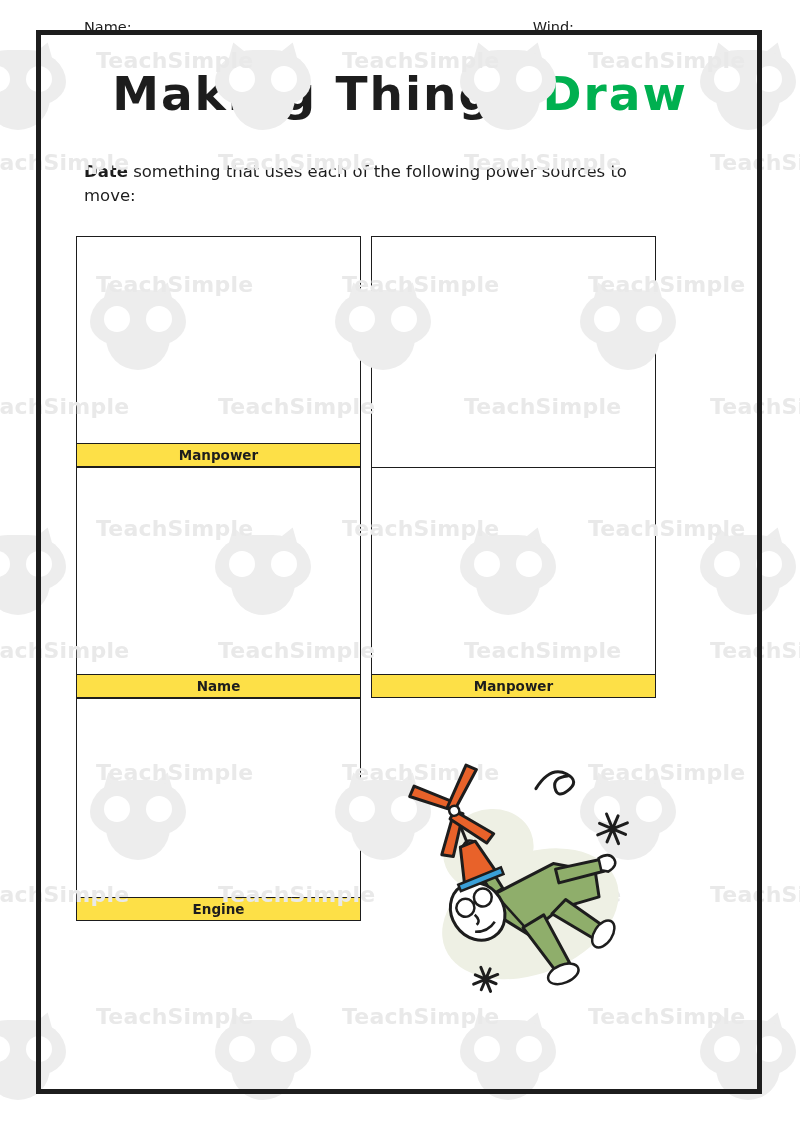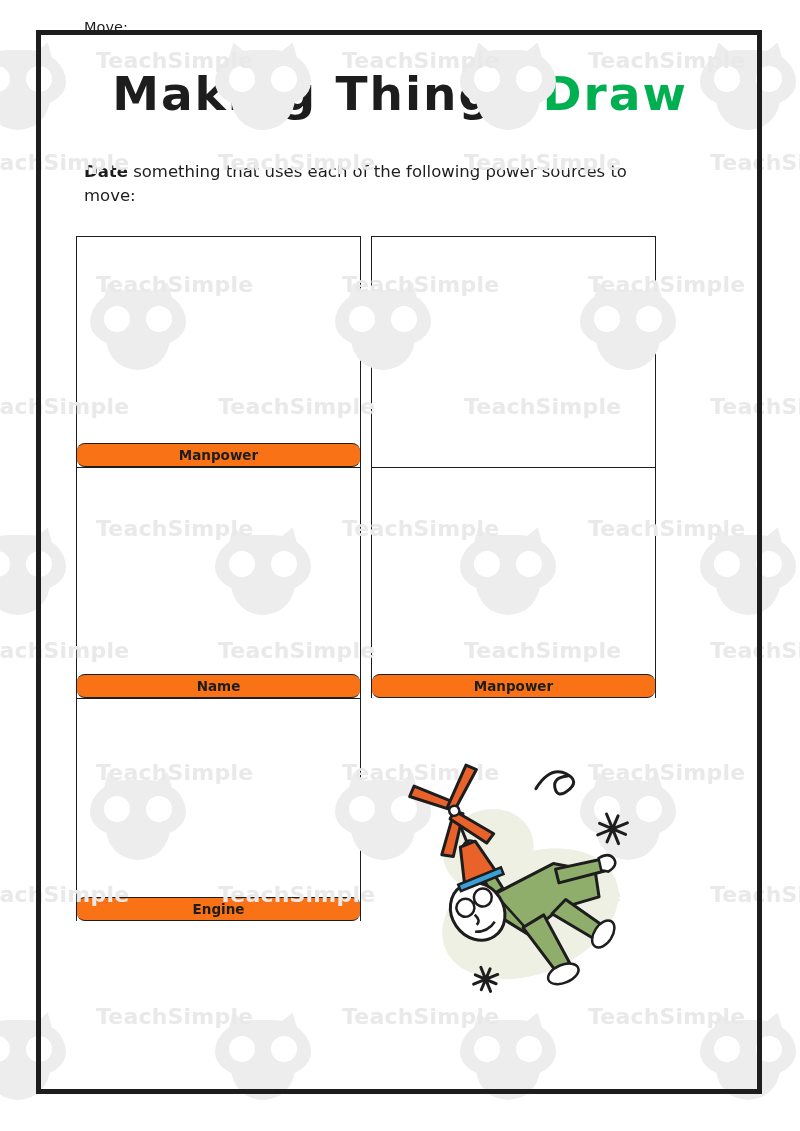--- a/index.html
+++ b/index.html
@@ -162,24 +162,23 @@
     background: transparent;
   }
   .draw-area.short { height: 198px; }
   .box-label {
     height: 22px;
     line-height: 22px;
     text-align: center;
     font-size: 13.5px;
     font-weight: bold;
     color: #1d1d1d;
-    background: #f97316;
+    background: #fde047;
     border-top: 1.5px solid #1d1d1d;
     border-bottom: 1.5px solid #1d1d1d;
-    border-radius: 8px;
   }
   .box-spacer { width: 285px; }
 
   
   #illustration {
     position: absolute;
     left: 398px;
     top: 760px;
     width: 272px;
     height: 240px;
@@ -377,21 +376,25 @@
 
   <div class="wm" style="left:96px; top:1004px;">TeachSimple</div>
   <div class="wm" style="left:342px; top:1004px;">TeachSimple</div>
   <div class="wm" style="left:588px; top:1004px;">TeachSimple</div>
 </div>
 
 <div id="page-frame"></div>
 
 <div class="name-date-row">
   <div class="field">
-    <span class="field-label">Move:</span>
+    <span class="field-label">Name:</span>
+    <span class="field-line name-line"></span>
+  </div>
+  <div class="field">
+    <span class="field-label">Wind:</span>
     <span class="field-line date-line"></span>
   </div>
 </div>
 
 <div id="worksheet-title">
   <span>Making Things</span>
   <span class="accent">Draw</span>
 </div>
 
 <div id="instructions">

